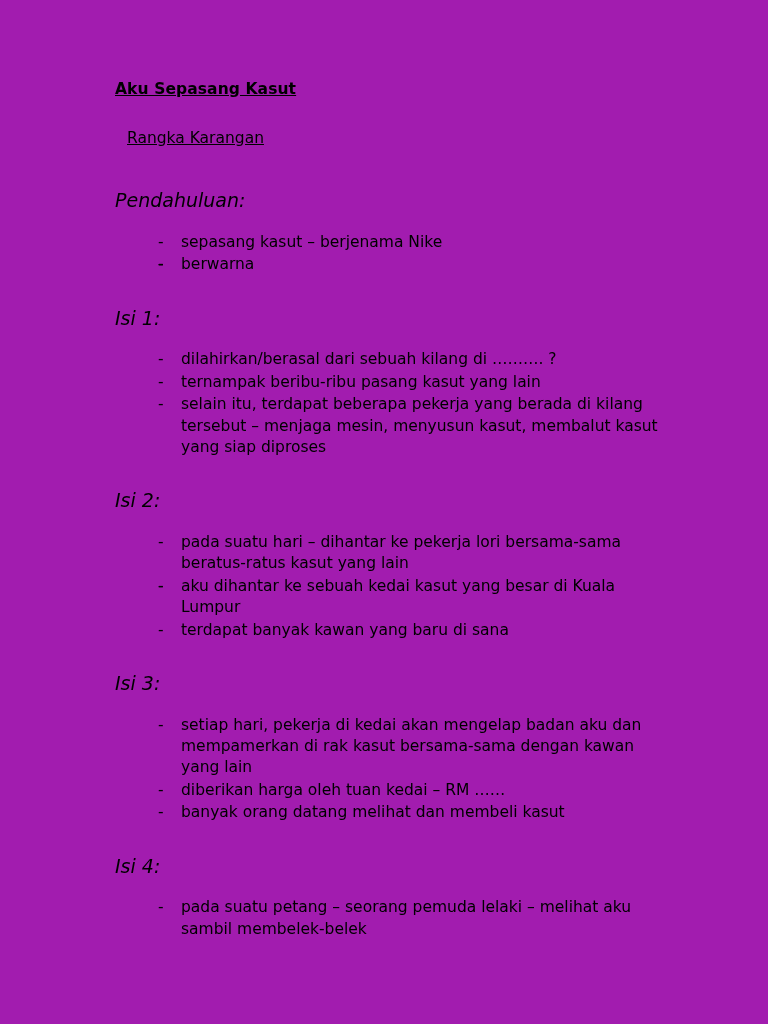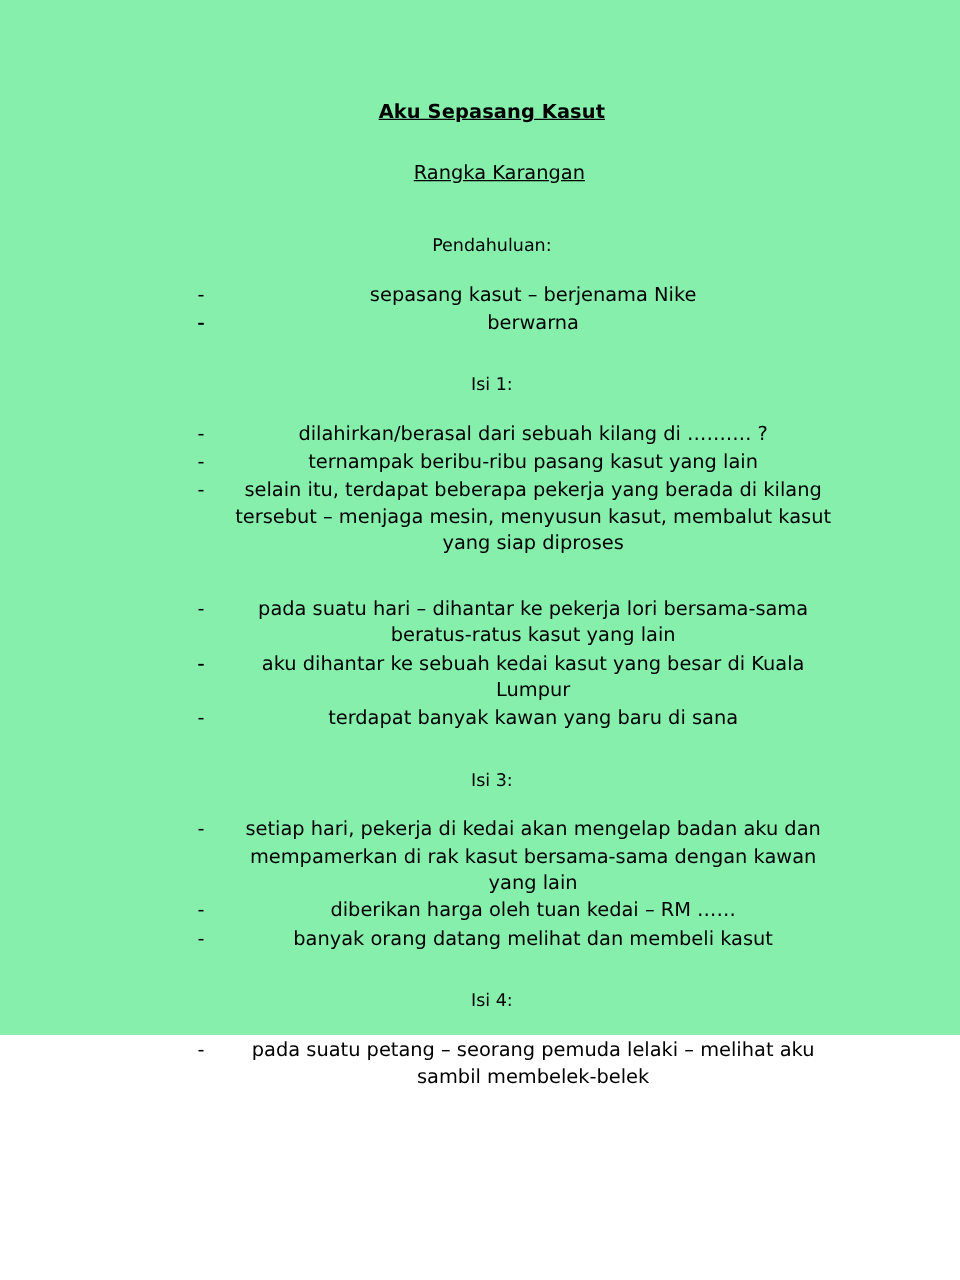--- a/index.html
+++ b/index.html
@@ -10,48 +10,48 @@
   body {
     width: 768px;
     height: 1024px;
     font-family: "DejaVu Sans", sans-serif;
     color: #000000;
     overflow: hidden;
   }
   .page {
     position: relative;
     width: 768px;
-    height: 828px;
-    background: #86efac;
+    height: 1024px;
+    background: #a21caf;
     box-sizing: border-box;
     padding: 80px 96px 0 115px;
-    text-align: center;
   }
   .doc-title {
     font-size: 15.5px;
     font-weight: bold;
     text-decoration: underline;
     letter-spacing: 0.1px;
     margin: 0 0 30px 0;
     line-height: 1.2;
   }
   .doc-subtitle {
     font-size: 15.5px;
     font-weight: normal;
     text-decoration: underline;
     margin: 0 0 42px 12px;
     line-height: 1.2;
   }
   .section {
     margin: 0 0 0 0;
   }
   .section-heading {
-    font-size: 14px;
+    font-size: 19px;
     line-height: 1.25;
     margin: 0 0 19px 0;
+    font-style: italic;
   }
   ul.bullets {
     list-style: none;
     margin: 0 0 31px 0;
     padding: 0 0 0 43px;
   }
   ul.bullets li {
     position: relative;
     font-size: 15.5px;
     line-height: 1.38;
@@ -86,20 +86,21 @@
       </div>
       <div class="section">
         <div class="section-heading">Isi 1:</div>
         <ul class="bullets">
           <li><span class="dash">-</span><span>dilahirkan/berasal dari sebuah kilang di ………. ?</span></li>
           <li><span class="dash">-</span><span>ternampak beribu-ribu pasang kasut yang lain</span></li>
           <li><span class="dash">-</span><span>selain itu, terdapat beberapa pekerja yang berada di kilang tersebut – menjaga mesin, menyusun kasut, membalut kasut yang siap diproses</span></li>
         </ul>
       </div>
       <div class="section">
+        <div class="section-heading">Isi 2:</div>
         <ul class="bullets">
           <li><span class="dash">-</span><span>pada suatu hari – dihantar ke pekerja lori bersama-sama beratus-ratus kasut yang lain</span></li>
           <li><span class="dash">-</span></li>
           <li><span class="dash">-</span><span>aku dihantar ke sebuah kedai kasut yang besar di Kuala Lumpur</span></li>
           <li><span class="dash">-</span><span>terdapat banyak kawan yang baru di sana</span></li>
         </ul>
       </div>
       <div class="section">
         <div class="section-heading">Isi 3:</div>
         <ul class="bullets">

